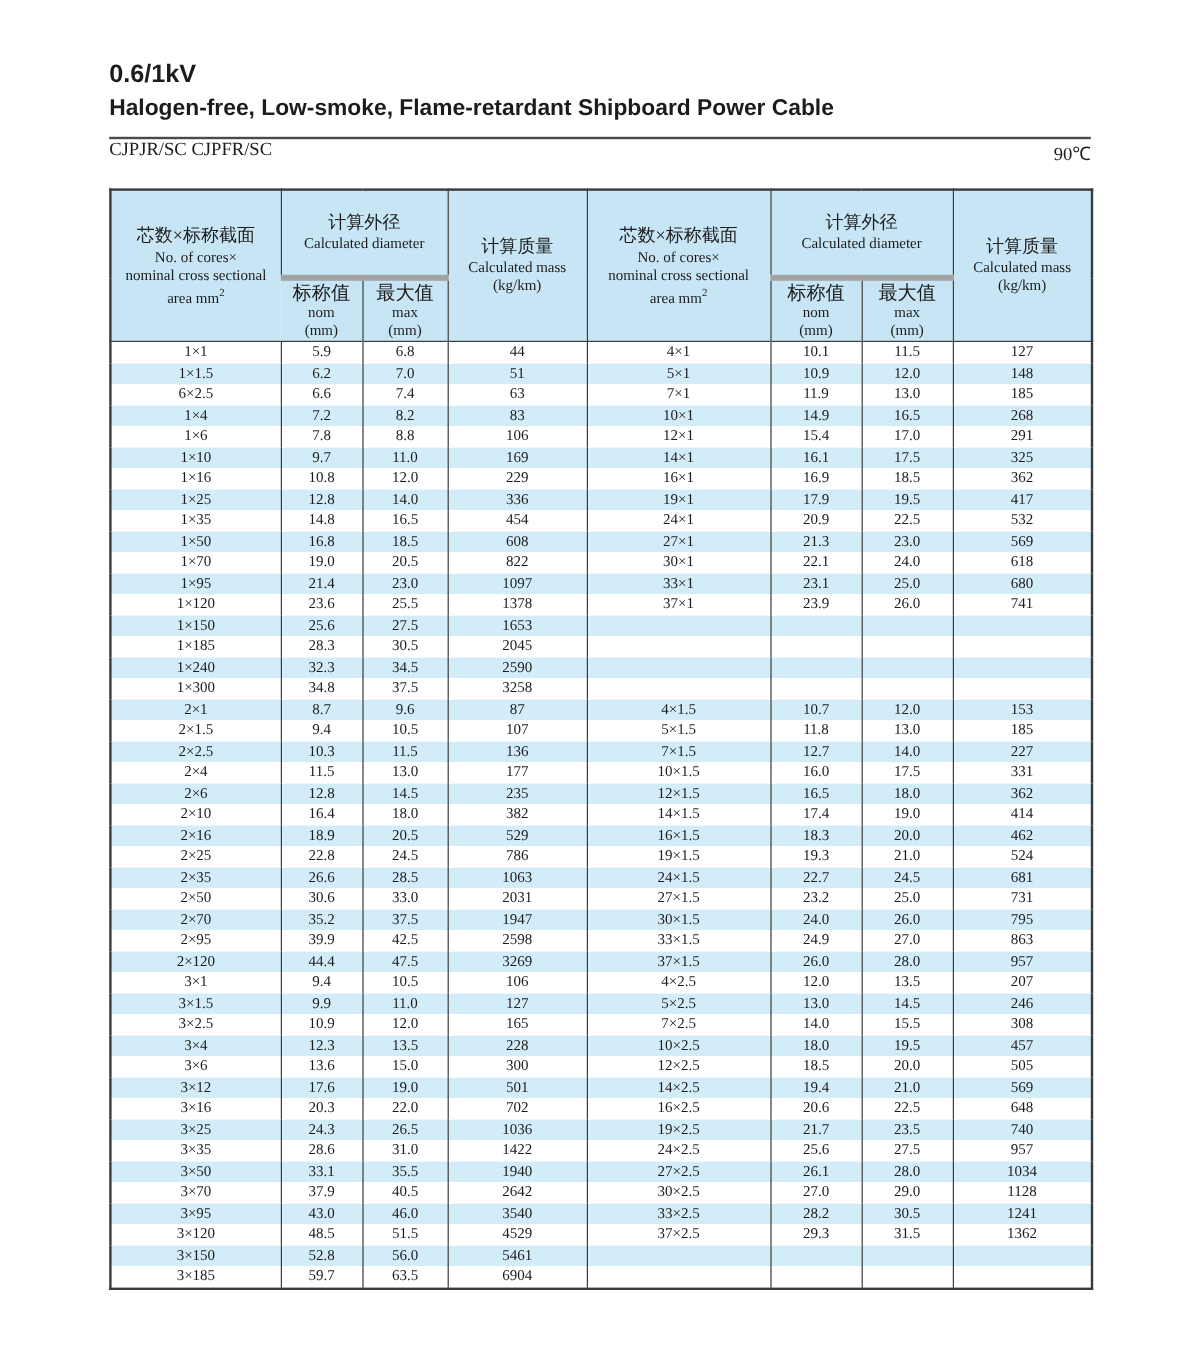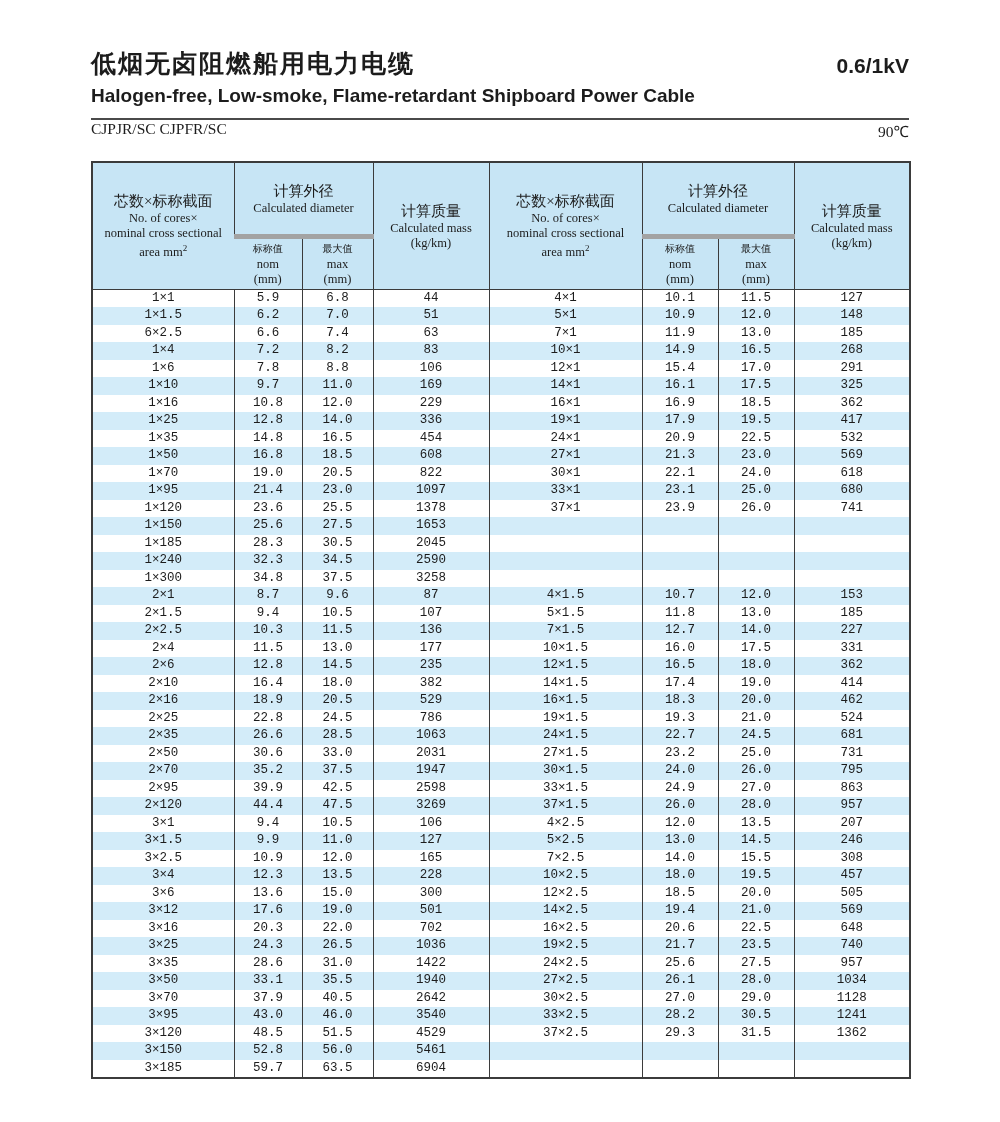--- a/index.html
+++ b/index.html
@@ -66,34 +66,33 @@
     border-left:1px solid #3b3b3b;
     font-weight:normal;
   }
   table.spec th:first-child, table.spec td:first-child{border-left:none;}
   thead th{background:#c7e5f5;}
   thead tr.h1{height:74px;}
   thead tr.h2{height:53px;}
   thead tr.h1 th.grp{border-bottom:5px solid #a3a3a3;}
   thead{border-bottom:1.5px solid #3b3b3b;border-radius:31px;}
   .h-zh{font-size:15px;line-height:19px;}
-  .h-zh2{font-size:10px;line-height:17px;}
+  .h-zh2{font-size:16px;line-height:17px;}
   .h-en{font-size:12.5px;line-height:15px;}
   .h-en sup{font-size:9px;}
-  tbody tr{height:17.5px;font-family:Liberation Mono, monospace;}
+  tbody tr{height:17.5px;}
   tbody td{font-size:12.5px;line-height:17.5px;}
   tbody tr:nth-child(even){background:#d3ecf9;}
 </style>
 </head>
 <body>
 
 <div class="content">
 
   <div class="title-row">
-    <h1 class="title-zh">低烟无卤阻燃船用电力电缆</h1>
     <div class="voltage">0.6/1kV</div>
   </div>
   <h2 class="title-en">Halogen-free, Low-smoke, Flame-retardant Shipboard Power Cable</h2>
   <div class="rule"></div>
 
   <div class="model-row">
     <span>CJPJR/SC CJPFR/SC</span>
     <span>90℃</span>
   </div>
 

